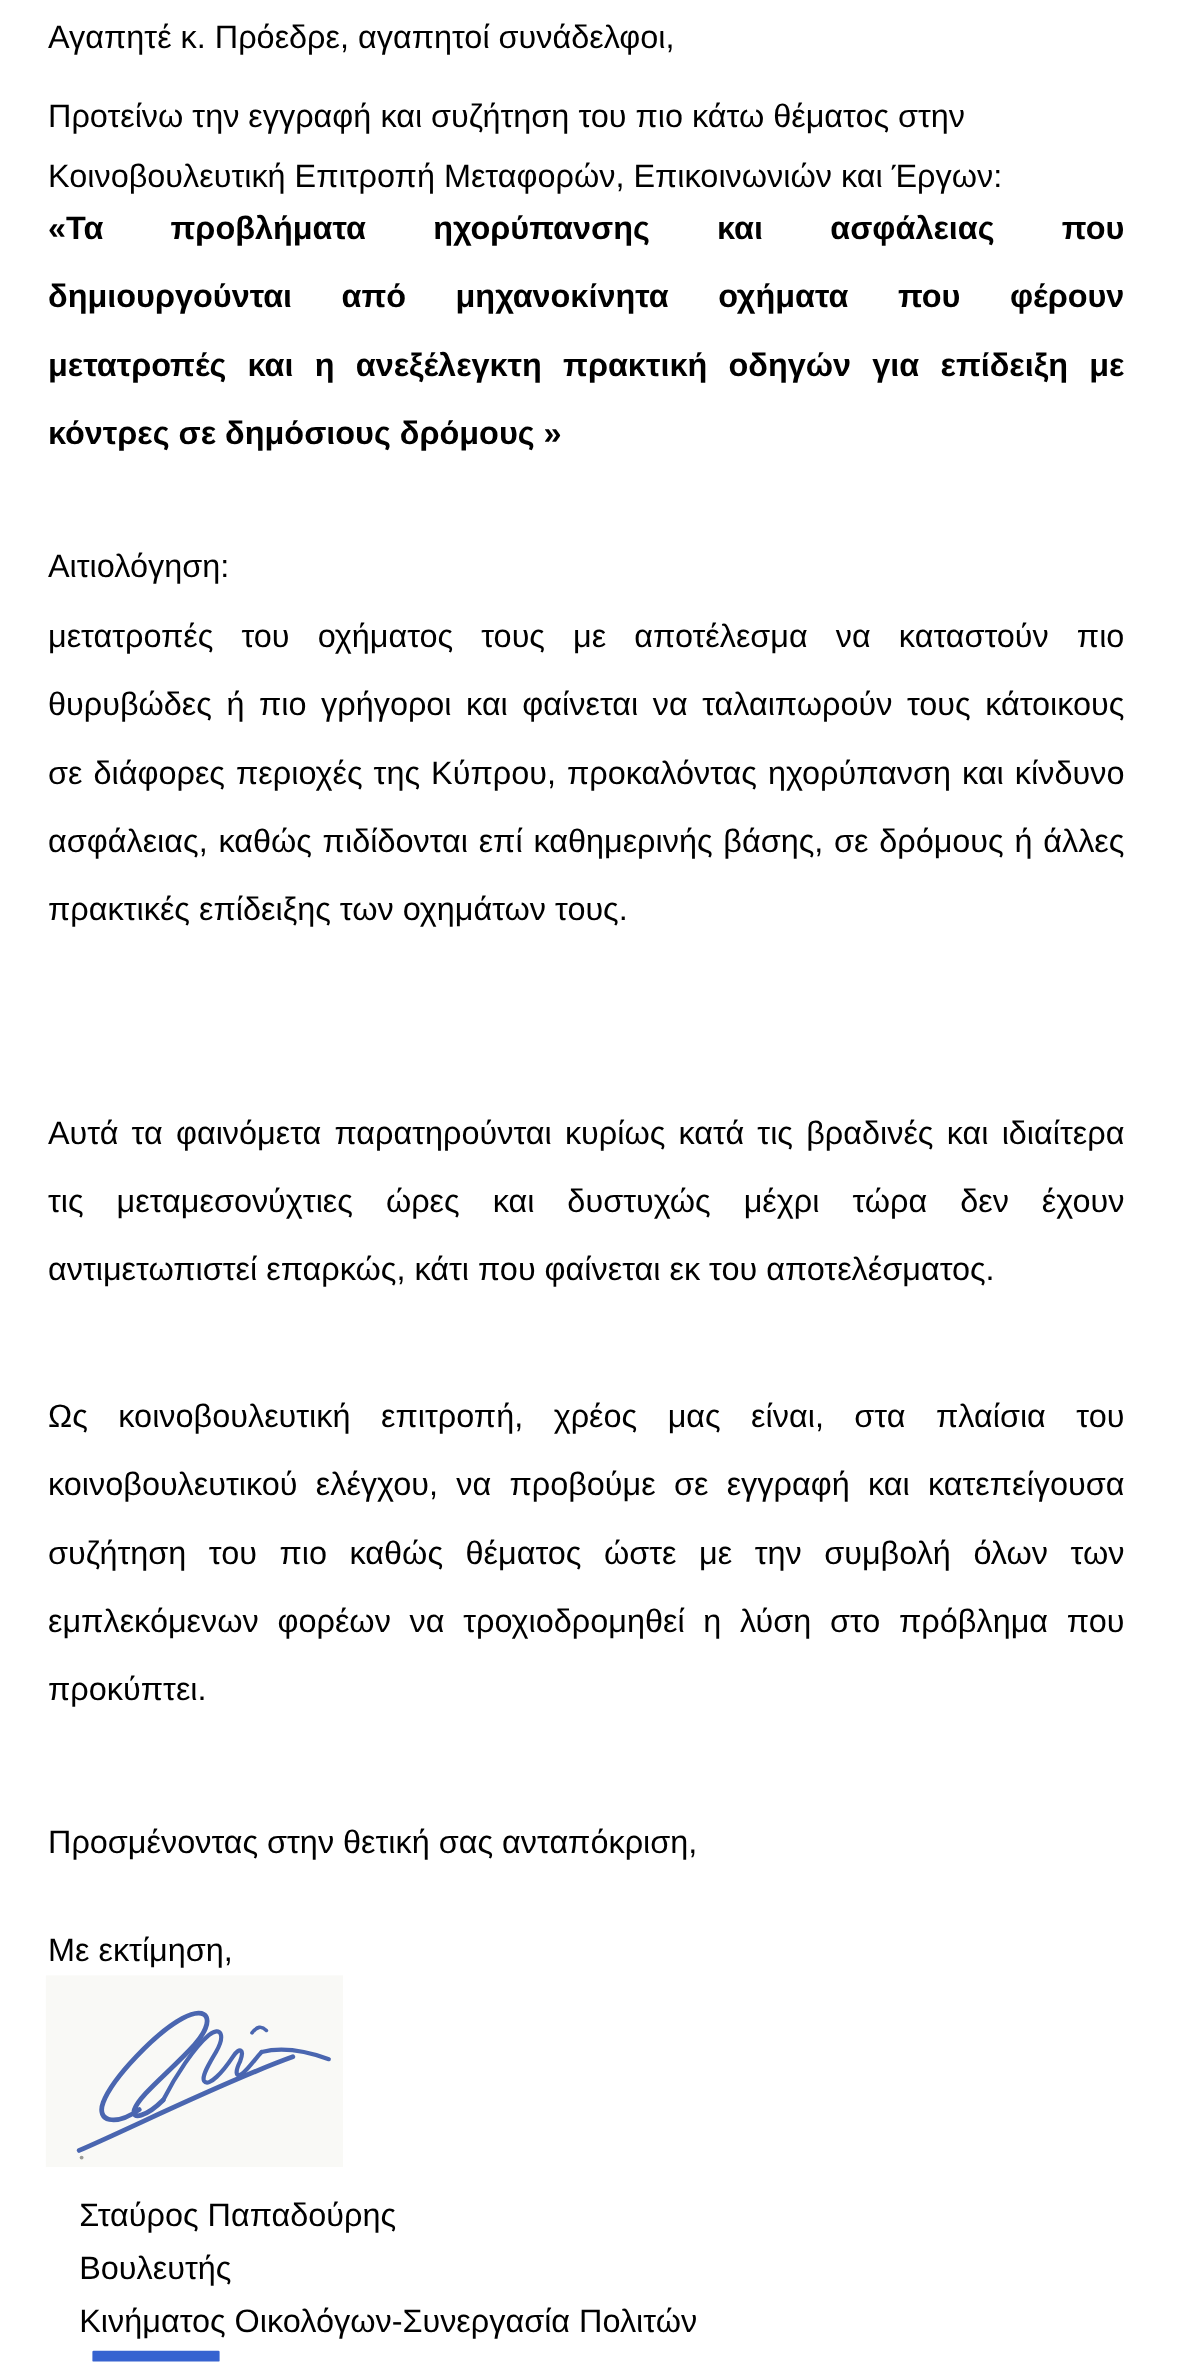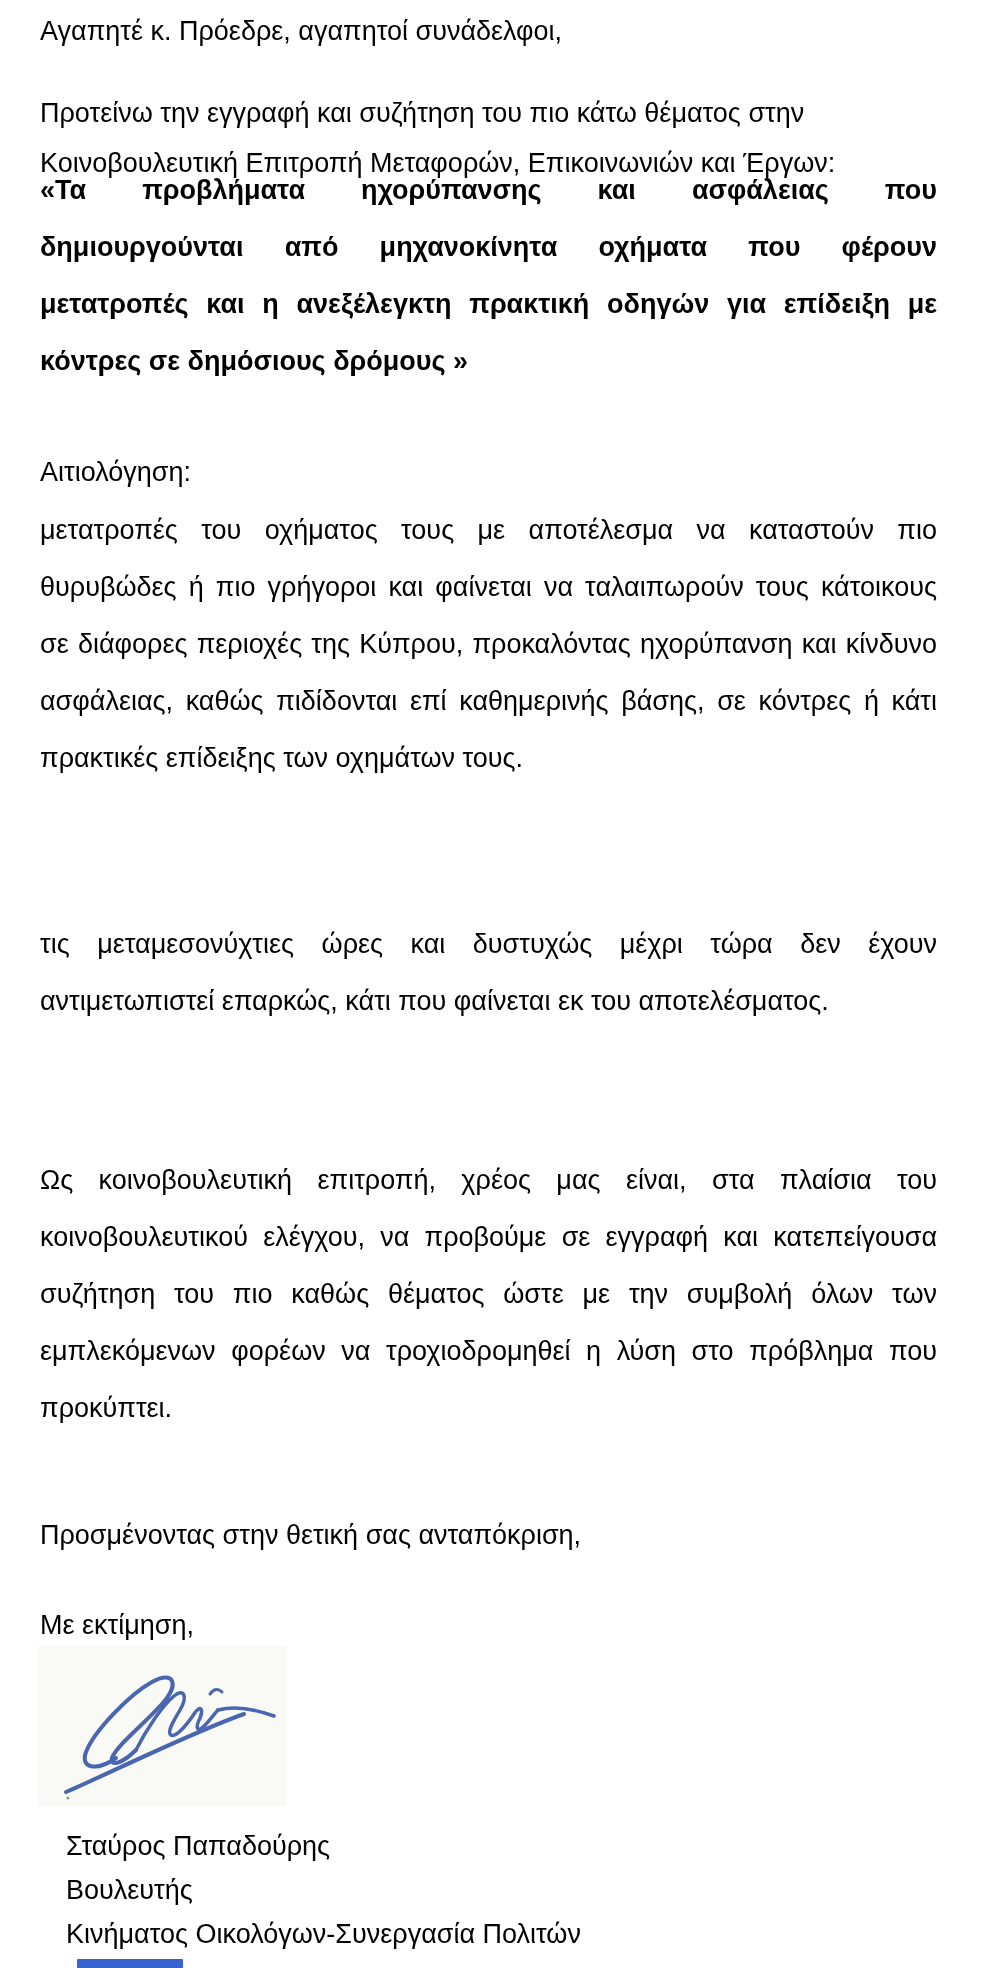--- a/index.html
+++ b/index.html
@@ -35,45 +35,46 @@
     border-radius: 1px;
   }
 </style>
 </head>
 <body>
 
 <div class="page">
 
   <div class="block salutation" style="top:14px">Αγαπητέ κ. Πρόεδρε, αγαπητοί συνάδελφοι,</div>
 
-  <div class="block lines-left intro" style="top:88px">
+  <div class="block lines-left intro" style="top:72px">
       <div class="jline">Προτείνω την εγγραφή και συζήτηση του πιο κάτω θέματος στην</div>
       <div class="jline">Κοινοβουλευτική Επιτροπή Μεταφορών, Επικοινωνιών και Έργων:</div>
     </div>
 
   <div class="block lines-just subject" style="top:162px">
       <div class="jline">«Τα προβλήματα ηχορύπανσης και ασφάλειας που</div>
       <div class="jline">δημιουργούνται από μηχανοκίνητα οχήματα που φέρουν</div>
       <div class="jline">μετατροπές και η ανεξέλεγκτη πρακτική οδηγών για επίδειξη με</div>
       <div class="jline">κόντρες σε δημόσιους δρόμους »</div>
     </div>
 
   <div class="block aitiologisi" style="top:455px">
     <span class="ul">Αιτιολόγηση</span><span>:</span>
   </div>
 
   <div class="block lines-just" style="top:502px">
       <div class="jline">μετατροπές του οχήματος τους με αποτέλεσμα να καταστούν πιο</div>
       <div class="jline">θυρυβώδες ή πιο γρήγοροι και φαίνεται να ταλαιπωρούν τους κάτοικους</div>
       <div class="jline">σε διάφορες περιοχές της Κύπρου, προκαλόντας ηχορύπανση και κίνδυνο</div>
-      <div class="jline">ασφάλειας, καθώς πιδίδονται επί καθημερινής βάσης, σε κόντρες ή κάτι</div>
+      <div class="jline">ασφάλειας, καθώς πιδίδονται επί καθημερινής βάσης, σε δρόμους ή άλλες</div>
       <div class="jline">πρακτικές επίδειξης των οχημάτων τους.</div>
     </div>
 
   <div class="block lines-just" style="top:916px">
+      <div class="jline">Αυτά τα φαινόμετα παρατηρούνται κυρίως κατά τις βραδινές και ιδιαίτερα</div>
       <div class="jline">τις μεταμεσονύχτιες ώρες και δυστυχώς μέχρι τώρα δεν έχουν</div>
       <div class="jline">αντιμετωπιστεί επαρκώς, κάτι που φαίνεται εκ του αποτελέσματος.</div>
     </div>
 
   <div class="block lines-just" style="top:1152px">
       <div class="jline">Ως κοινοβουλευτική επιτροπή, χρέος μας είναι, στα πλαίσια του</div>
       <div class="jline">κοινοβουλευτικού ελέγχου, να προβούμε σε εγγραφή και κατεπείγουσα</div>
       <div class="jline">συζήτηση του πιο καθώς θέματος ώστε με την συμβολή όλων των</div>
       <div class="jline">εμπλεκόμενων φορέων να τροχιοδρομηθεί η λύση στο πρόβλημα που</div>
       <div class="jline">προκύπτει.</div>

